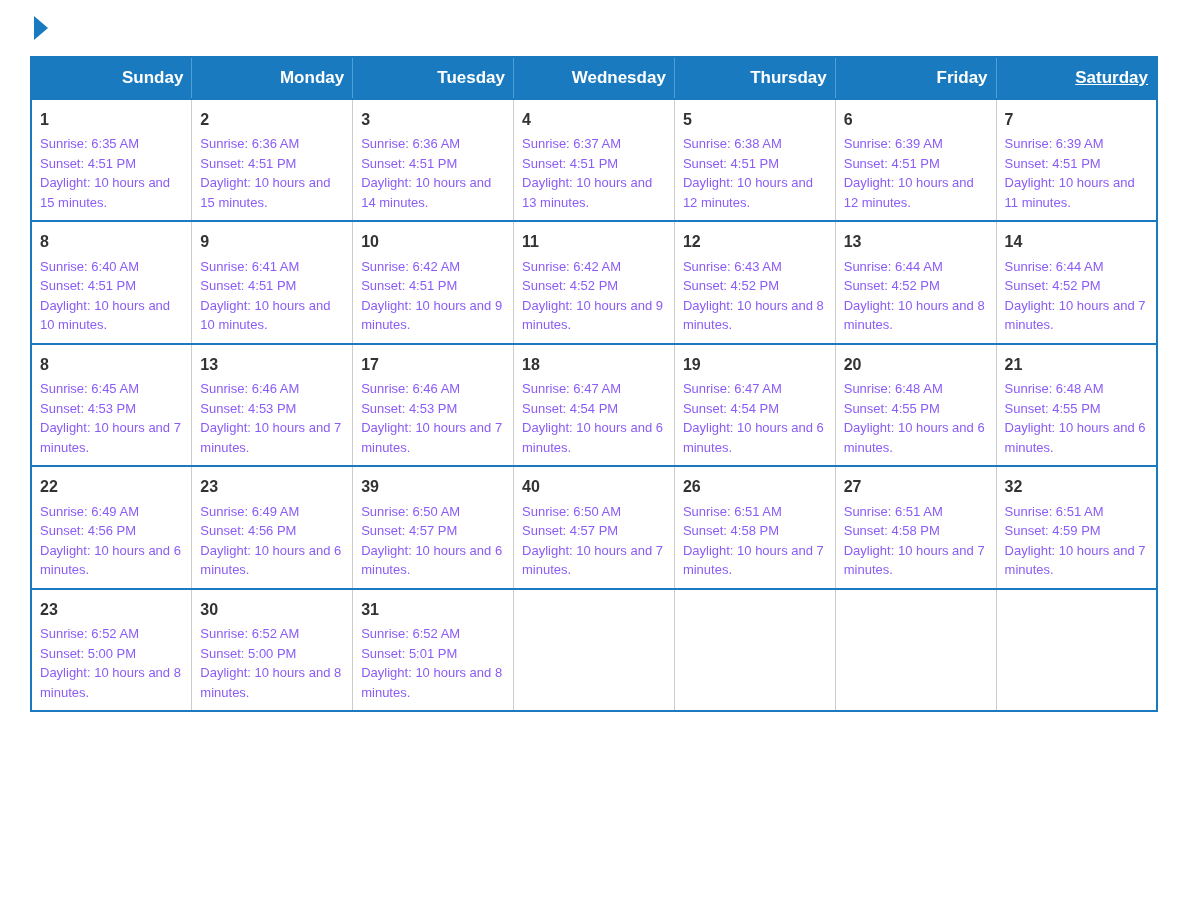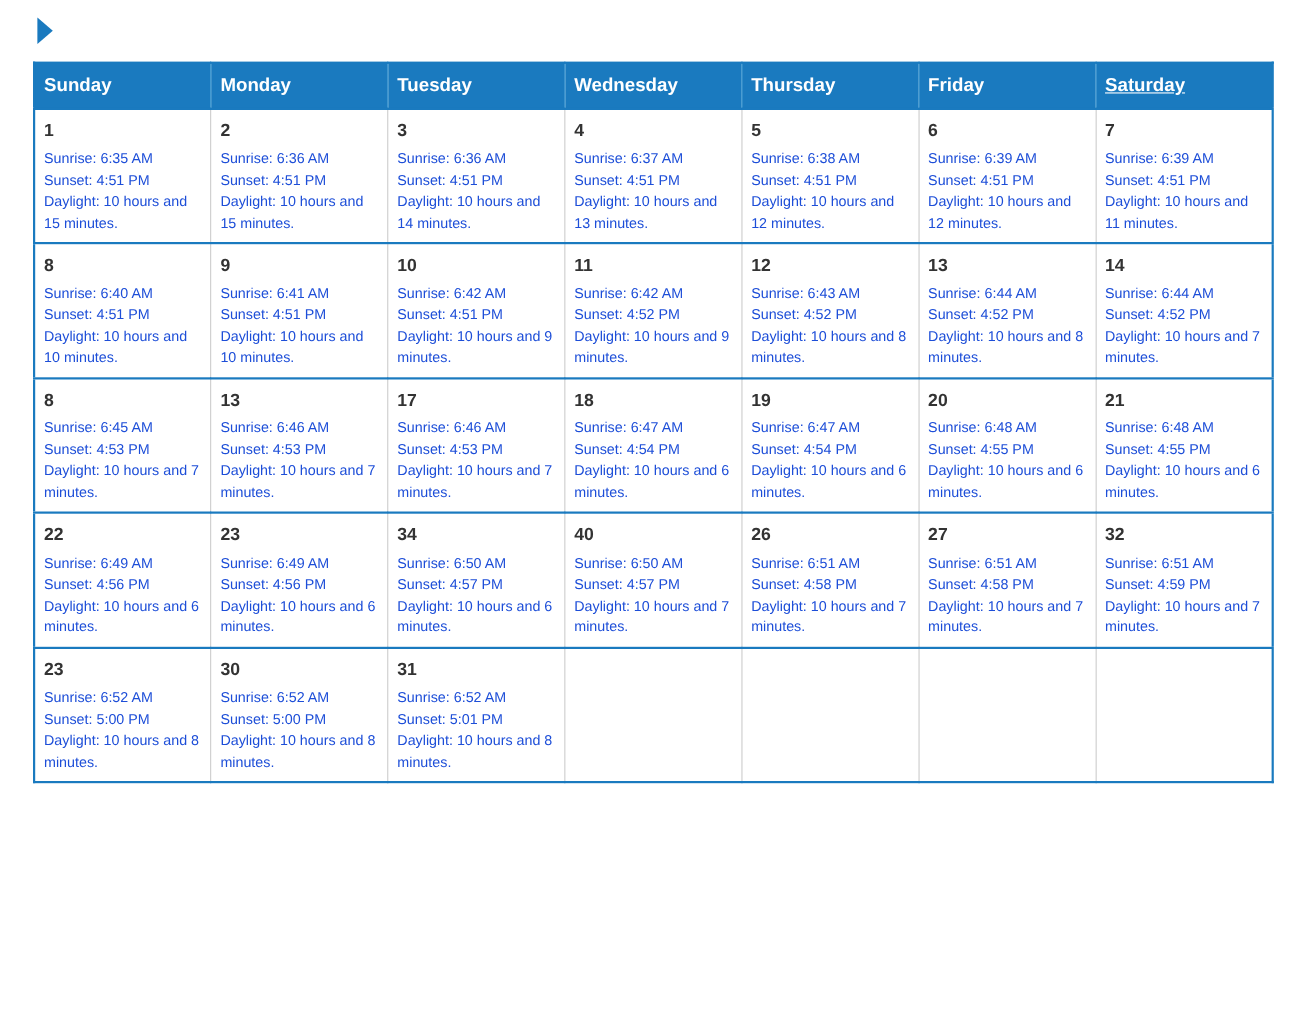--- a/index.html
+++ b/index.html
@@ -63,21 +63,21 @@
       border: 2px solid #1a7abf;
     }
     .calendar thead tr {
       background-color: #1a7abf;
     }
     .calendar thead th {
       color: #fff;
       font-size: 17px;
       font-weight: 600;
       padding: 10px 8px;
-      text-align: left;
+      text-align: right;
       border-right: 1px solid #4a9fd4;
     }
     .calendar thead th:last-child {
       border-right: none;
       text-decoration: underline;
     }
     .calendar tbody tr {
       border-top: 2px solid #1a7abf;
     }
     .calendar tbody td {
@@ -94,21 +94,21 @@
       border-right: none;
     }
     .day-number {
       font-size: 16px;
       font-weight: bold;
       display: block;
       margin-bottom: 3px;
     }
     .day-info {
       font-size: 13px;
-      color: #1d4ed8;
+      color: #8b5cf6;
       line-height: 1.5;
     }
     .empty-cell {
       background: #fff;
     }
   </style>
 </head>
 <body>
 
 <div class="header">
@@ -235,21 +235,21 @@
       <tr>
         <td>
           <span class="day-number">22</span>
           <span class="day-info">Sunrise: 6:49 AM<br>Sunset: 4:56 PM<br>Daylight: 10 hours and 6 minutes.</span>
         </td>
         <td>
           <span class="day-number">23</span>
           <span class="day-info">Sunrise: 6:49 AM<br>Sunset: 4:56 PM<br>Daylight: 10 hours and 6 minutes.</span>
         </td>
         <td>
-          <span class="day-number">34</span>
+          <span class="day-number">39</span>
           <span class="day-info">Sunrise: 6:50 AM<br>Sunset: 4:57 PM<br>Daylight: 10 hours and 6 minutes.</span>
         </td>
         <td>
           <span class="day-number">40</span>
           <span class="day-info">Sunrise: 6:50 AM<br>Sunset: 4:57 PM<br>Daylight: 10 hours and 7 minutes.</span>
         </td>
         <td>
           <span class="day-number">26</span>
           <span class="day-info">Sunrise: 6:51 AM<br>Sunset: 4:58 PM<br>Daylight: 10 hours and 7 minutes.</span>
         </td>

